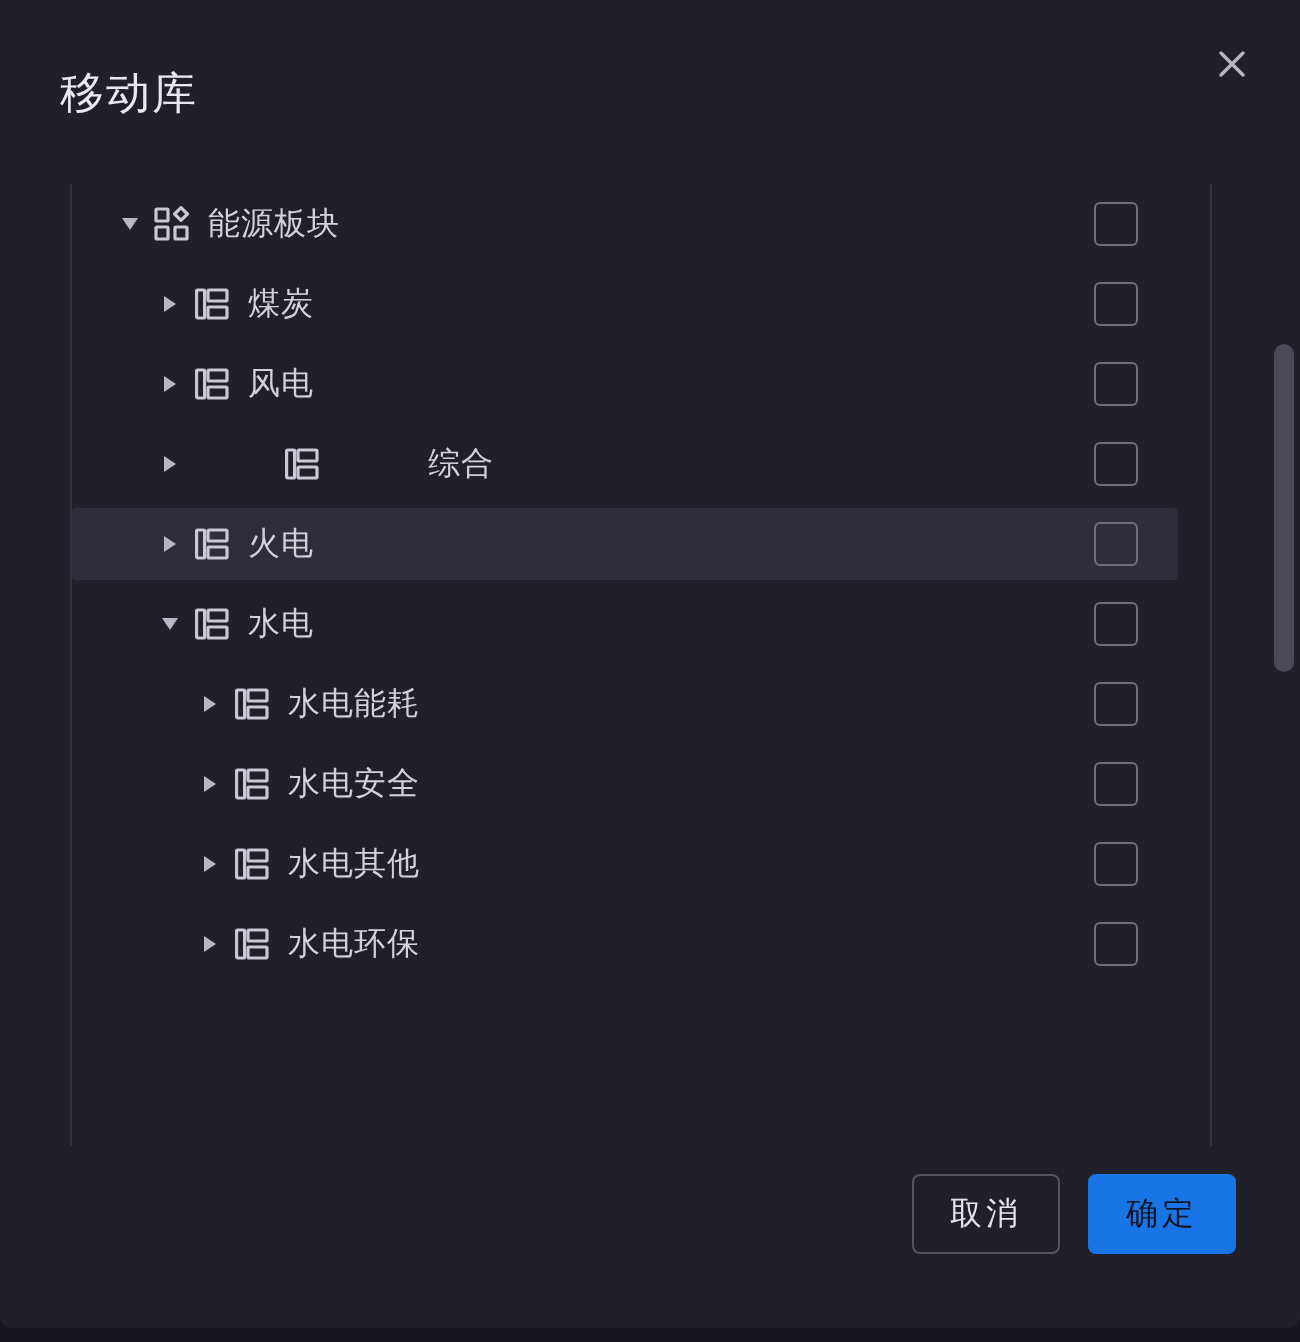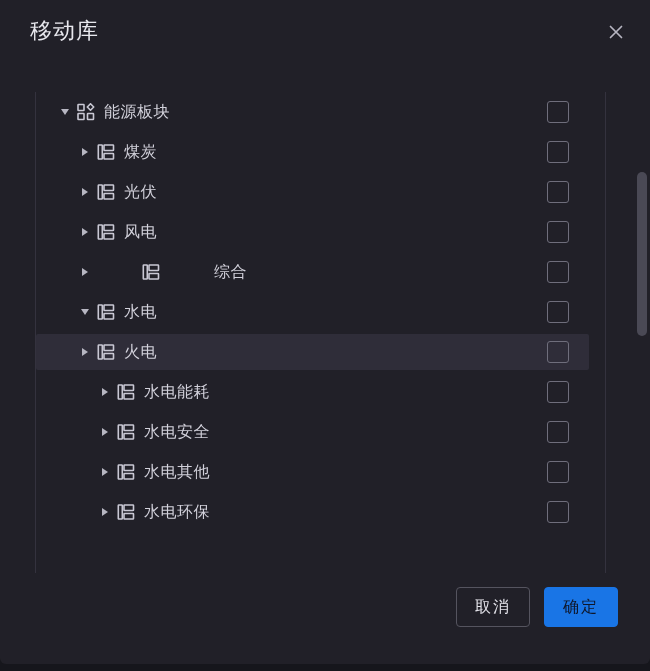--- a/index.html
+++ b/index.html
@@ -31,21 +31,21 @@
 
   
   .dialog-header {
     position: relative;
     height: 92px;
   }
 
   .dialog-title {
     position: absolute;
     left: 30px;
-    top: 17px;
+    top: 33px;
     font-size: 22px;
     line-height: 28px;
     color: #e8e8ee;
     letter-spacing: 1px;
     white-space: nowrap;
   }
 
   .close-button {
     position: absolute;
     right: 20px;
@@ -289,89 +289,72 @@
             <div class="twisty collapsed">
               <span class="arrow"></span>
             </div>
             <span class="node-icon">
               <svg width="18" height="18" viewBox="0 0 18 18" aria-hidden="true">
                 <rect x="1.3" y="2" width="4" height="14" rx="0.6" fill="none" stroke="#c9c8d4" stroke-width="1.6"></rect>
                 <rect x="7" y="2" width="9.5" height="5.5" rx="0.6" fill="none" stroke="#c9c8d4" stroke-width="1.6"></rect>
                 <rect x="7" y="10.5" width="9.5" height="5.5" rx="0.6" fill="none" stroke="#c9c8d4" stroke-width="1.6"></rect>
               </svg>
             </span>
-            <span class="node-label">光伏</span>
-          </div>
-          <div class="checkbox"></div>
-        </div>
-        <div class="tree-row">
+            <span class="node-label">风电</span>
+          </div>
+          <div class="checkbox"></div>
+        </div>
+        <div class="tree-row">
+          <div class="row-hit"></div>
+          <div class="row-inner" style="padding-left: 38px; gap: 45px;">
+            <div class="twisty collapsed">
+              <span class="arrow"></span>
+            </div>
+            <span class="node-icon">
+              <svg width="18" height="18" viewBox="0 0 18 18" aria-hidden="true">
+                <rect x="1.3" y="2" width="4" height="14" rx="0.6" fill="none" stroke="#c9c8d4" stroke-width="1.6"></rect>
+                <rect x="7" y="2" width="9.5" height="5.5" rx="0.6" fill="none" stroke="#c9c8d4" stroke-width="1.6"></rect>
+                <rect x="7" y="10.5" width="9.5" height="5.5" rx="0.6" fill="none" stroke="#c9c8d4" stroke-width="1.6"></rect>
+              </svg>
+            </span>
+            <span class="node-label">综合</span>
+          </div>
+          <div class="checkbox"></div>
+        </div>
+        <div class="tree-row is-hover">
           <div class="row-hit"></div>
           <div class="row-inner" style="padding-left: 38px;">
             <div class="twisty collapsed">
               <span class="arrow"></span>
             </div>
             <span class="node-icon">
               <svg width="18" height="18" viewBox="0 0 18 18" aria-hidden="true">
                 <rect x="1.3" y="2" width="4" height="14" rx="0.6" fill="none" stroke="#c9c8d4" stroke-width="1.6"></rect>
                 <rect x="7" y="2" width="9.5" height="5.5" rx="0.6" fill="none" stroke="#c9c8d4" stroke-width="1.6"></rect>
                 <rect x="7" y="10.5" width="9.5" height="5.5" rx="0.6" fill="none" stroke="#c9c8d4" stroke-width="1.6"></rect>
               </svg>
             </span>
-            <span class="node-label">风电</span>
-          </div>
-          <div class="checkbox"></div>
-        </div>
-        <div class="tree-row">
-          <div class="row-hit"></div>
-          <div class="row-inner" style="padding-left: 38px; gap: 45px;">
-            <div class="twisty collapsed">
-              <span class="arrow"></span>
-            </div>
-            <span class="node-icon">
-              <svg width="18" height="18" viewBox="0 0 18 18" aria-hidden="true">
-                <rect x="1.3" y="2" width="4" height="14" rx="0.6" fill="none" stroke="#c9c8d4" stroke-width="1.6"></rect>
-                <rect x="7" y="2" width="9.5" height="5.5" rx="0.6" fill="none" stroke="#c9c8d4" stroke-width="1.6"></rect>
-                <rect x="7" y="10.5" width="9.5" height="5.5" rx="0.6" fill="none" stroke="#c9c8d4" stroke-width="1.6"></rect>
-              </svg>
-            </span>
-            <span class="node-label">综合</span>
+            <span class="node-label">火电</span>
           </div>
           <div class="checkbox"></div>
         </div>
         <div class="tree-row">
           <div class="row-hit"></div>
           <div class="row-inner" style="padding-left: 38px;">
             <div class="twisty expanded">
               <span class="arrow"></span>
             </div>
             <span class="node-icon">
               <svg width="18" height="18" viewBox="0 0 18 18" aria-hidden="true">
                 <rect x="1.3" y="2" width="4" height="14" rx="0.6" fill="none" stroke="#c9c8d4" stroke-width="1.6"></rect>
                 <rect x="7" y="2" width="9.5" height="5.5" rx="0.6" fill="none" stroke="#c9c8d4" stroke-width="1.6"></rect>
                 <rect x="7" y="10.5" width="9.5" height="5.5" rx="0.6" fill="none" stroke="#c9c8d4" stroke-width="1.6"></rect>
               </svg>
             </span>
             <span class="node-label">水电</span>
-          </div>
-          <div class="checkbox"></div>
-        </div>
-        <div class="tree-row is-hover">
-          <div class="row-hit"></div>
-          <div class="row-inner" style="padding-left: 38px;">
-            <div class="twisty collapsed">
-              <span class="arrow"></span>
-            </div>
-            <span class="node-icon">
-              <svg width="18" height="18" viewBox="0 0 18 18" aria-hidden="true">
-                <rect x="1.3" y="2" width="4" height="14" rx="0.6" fill="none" stroke="#c9c8d4" stroke-width="1.6"></rect>
-                <rect x="7" y="2" width="9.5" height="5.5" rx="0.6" fill="none" stroke="#c9c8d4" stroke-width="1.6"></rect>
-                <rect x="7" y="10.5" width="9.5" height="5.5" rx="0.6" fill="none" stroke="#c9c8d4" stroke-width="1.6"></rect>
-              </svg>
-            </span>
-            <span class="node-label">火电</span>
           </div>
           <div class="checkbox"></div>
         </div>
         <div class="tree-row">
           <div class="row-hit"></div>
           <div class="row-inner" style="padding-left: 58px;">
             <div class="twisty collapsed">
               <span class="arrow"></span>
             </div>
             <span class="node-icon">

